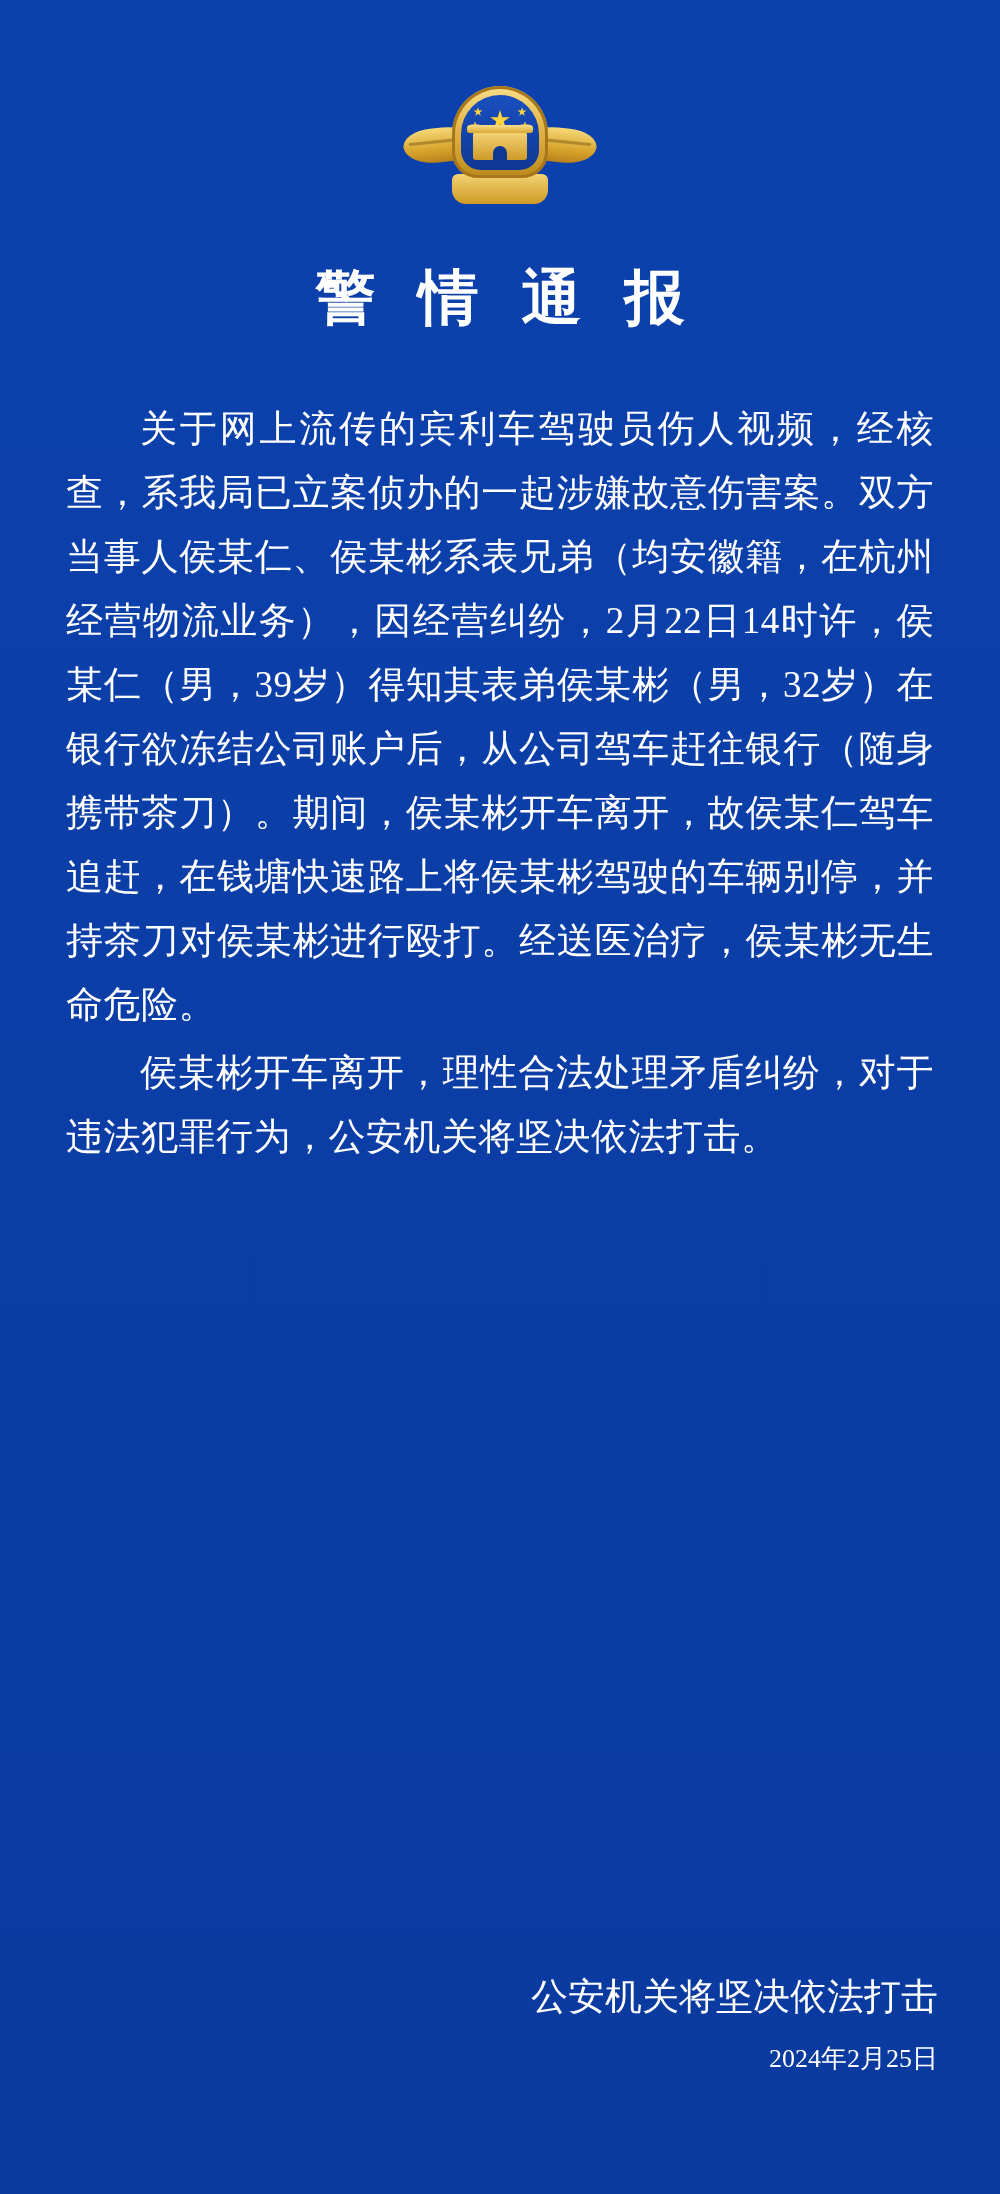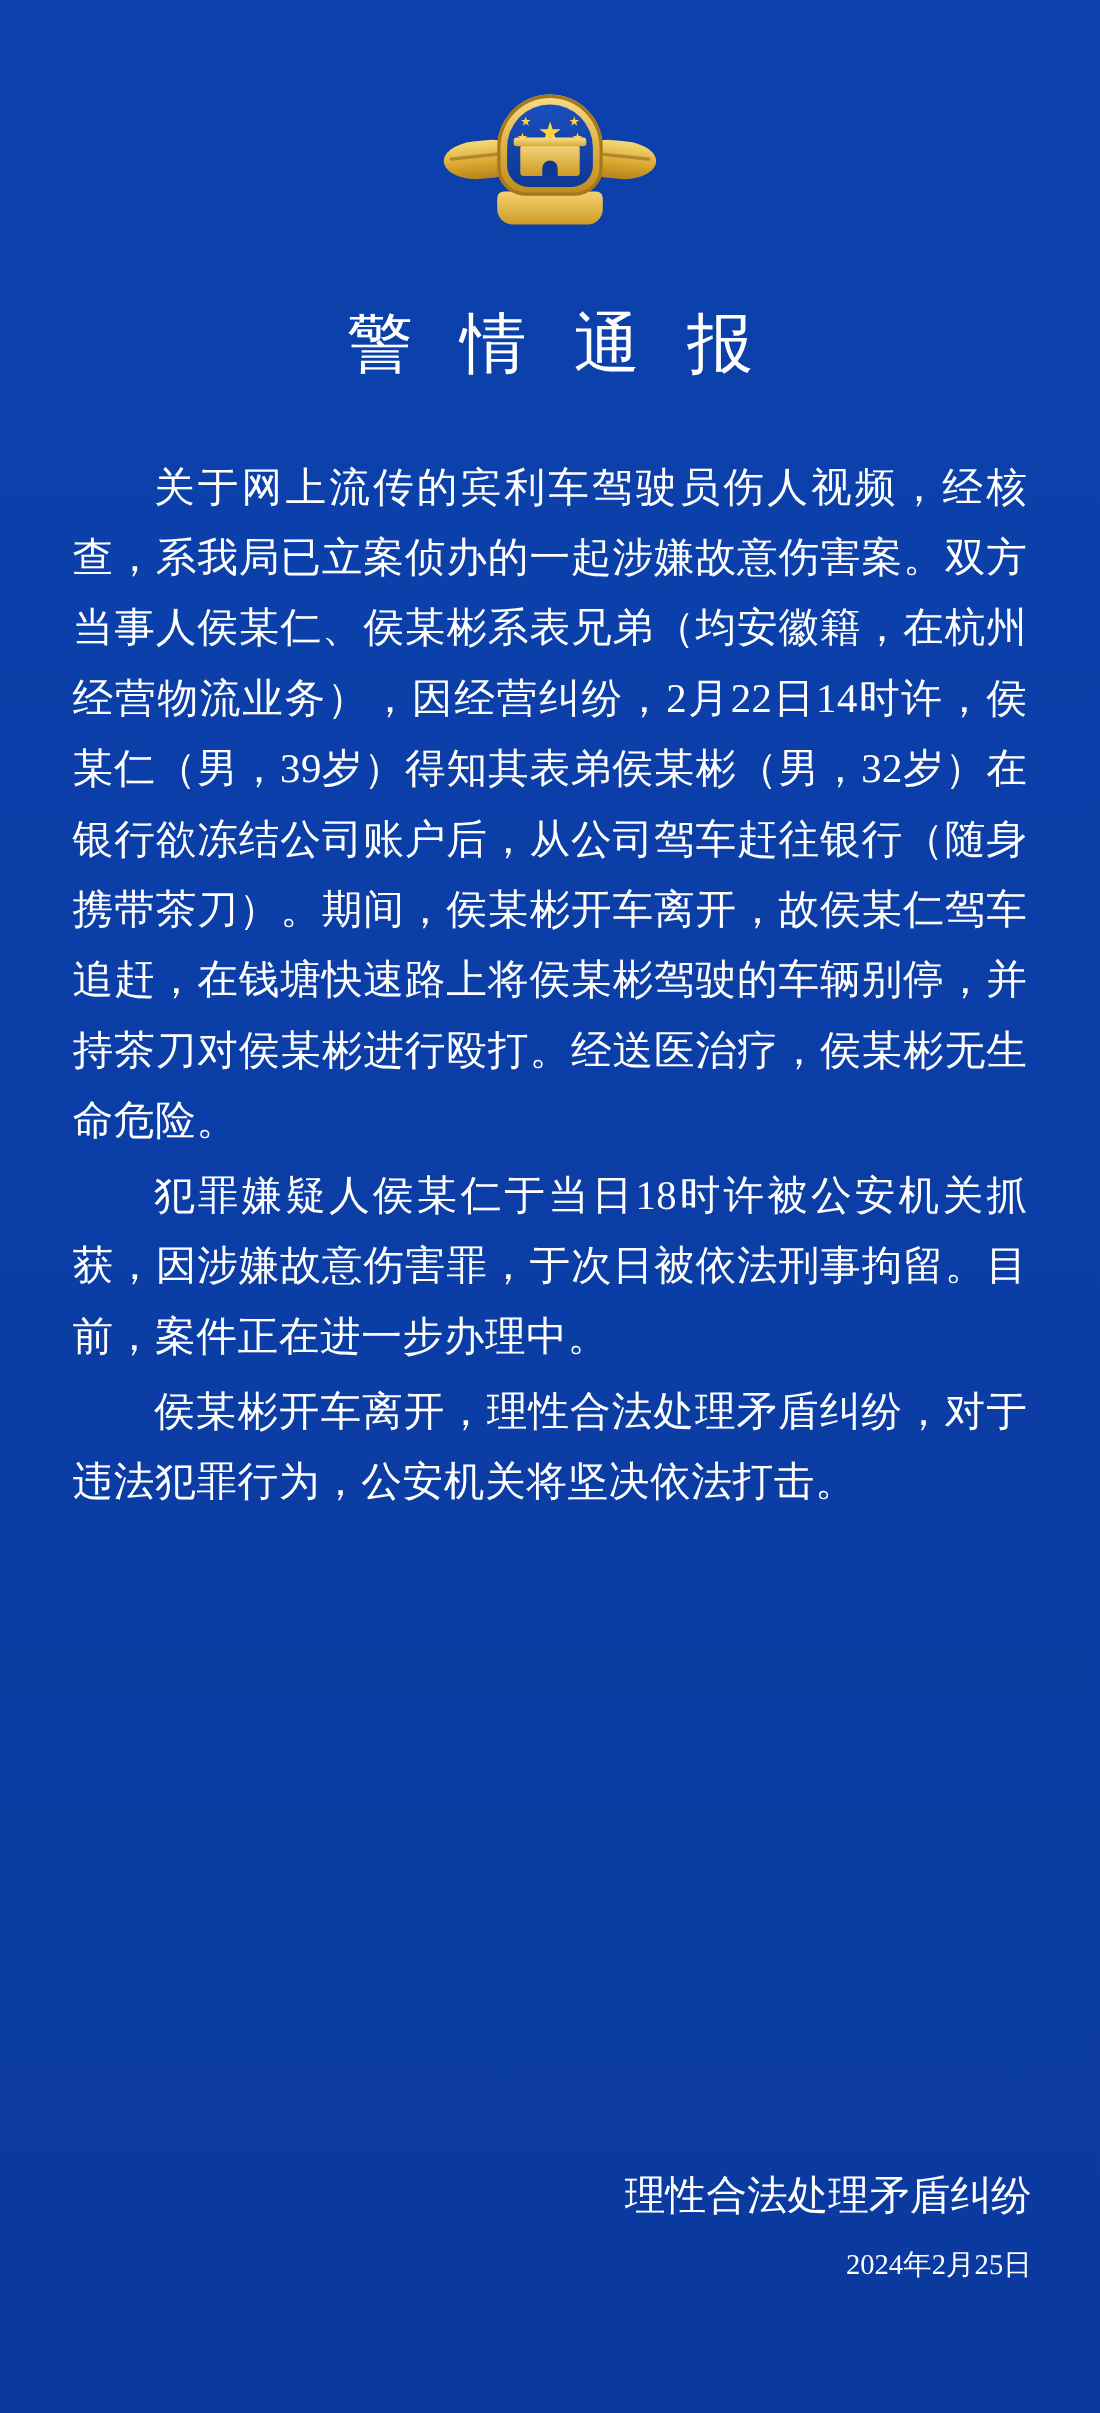--- a/index.html
+++ b/index.html
@@ -134,24 +134,24 @@
     position: absolute;
     left: 50%; transform: translateX(-50%);
     bottom: 0;
     width: 14px; height: 14px;
     background: #0e3893;
     border-radius: 7px 7px 0 0;
   }
 
   
   .title {
-    margin-top: 63px;
+    margin-top: 48px;
     text-align: center;
     font-size: 60px;
-    font-weight: normal;
+    font-weight: bold;
     letter-spacing: 14px;
     text-indent: 14px;
     font-family: "Liberation Serif", "DejaVu Serif", serif;
   }
 
   
   .body-text {
     margin-top: 58px;
     font-size: 37px;
     line-height: 64px;
@@ -195,22 +195,21 @@
           <div class="gate"></div>
         </div>
       </div>
     </div>
   </div>
 
   <h1 class="title">警 情 通 报</h1>
 
   <div class="body-text">
     <p>关于网上流传的宾利车驾驶员伤人视频，经核查，系我局已立案侦办的一起涉嫌故意伤害案。双方当事人侯某仁、侯某彬系表兄弟（均安徽籍，在杭州经营物流业务），因经营纠纷，2月22日14时许，侯某仁（男，39岁）得知其表弟侯某彬（男，32岁）在银行欲冻结公司账户后，从公司驾车赶往银行（随身携带茶刀）。期间，侯某彬开车离开，故侯某仁驾车追赶，在钱塘快速路上将侯某彬驾驶的车辆别停，并持茶刀对侯某彬进行殴打。经送医治疗，侯某彬无生命危险。</p>
-    <p>犯罪嫌疑人侯某仁于当日18时许被公安机关抓获，因涉嫌故意伤害罪，于次日被依法刑事拘留。目前，案件正在进一步办理中。</p>
     <p>侯某彬开车离开，理性合法处理矛盾纠纷，对于违法犯罪行为，公安机关将坚决依法打击。</p>
   </div>
 
   <div class="signature">
-    <div class="sig-issuer">理性合法处理矛盾纠纷</div>
+    <div class="sig-issuer">公安机关将坚决依法打击</div>
     <div class="sig-date">2024年2月25日</div>
   </div>
 
 </div>
 
 </body></html>

